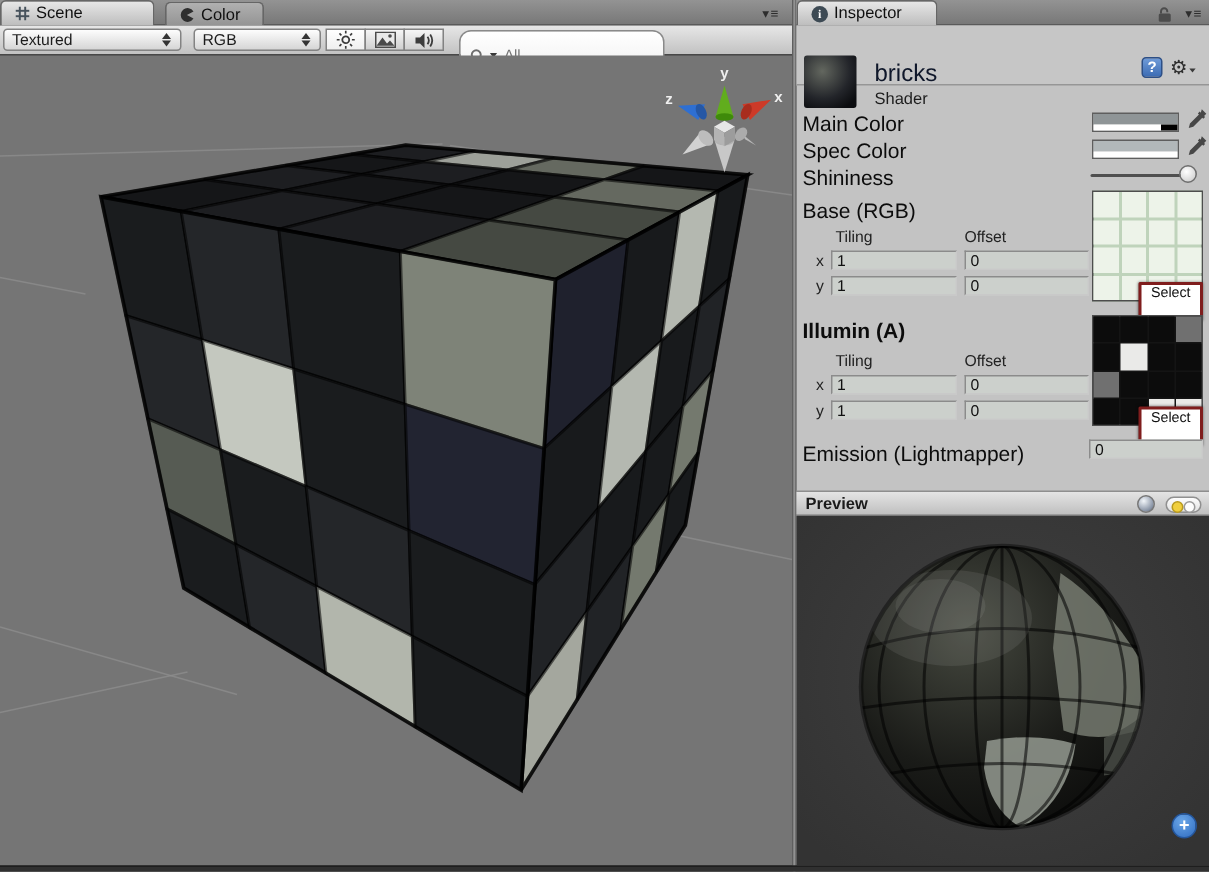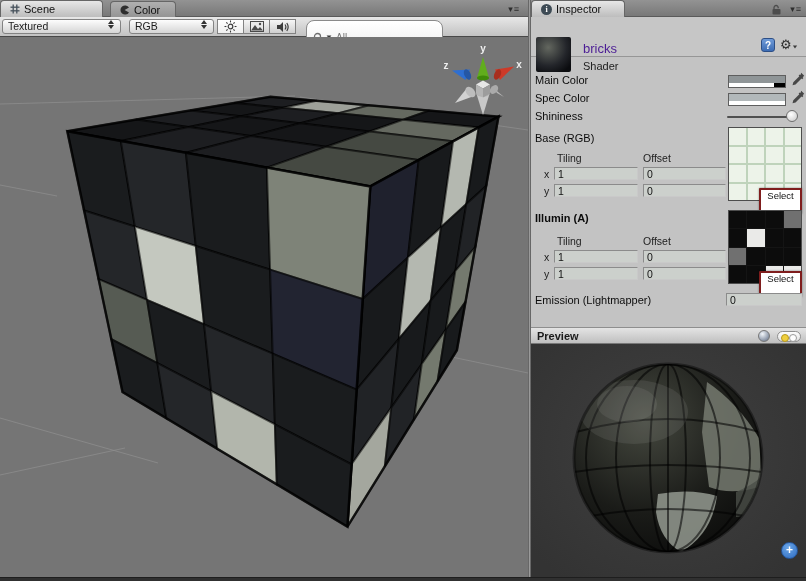--- a/index.html
+++ b/index.html
@@ -19,52 +19,52 @@
        border-radius:4px 4px 0 0;font-size:11px;color:#101010;display:flex;align-items:center;gap:4px;
        padding:0 9px;box-sizing:border-box;}
   .tab.active{background:linear-gradient(#e7e7e7,#bdbdbd);}
   .tab.inactive{background:linear-gradient(#b0b0b0,#949494);top:1px;height:16px;}
   .menu-glyphs{font-size:9px;color:#2d2d2d;letter-spacing:1px;}
   
   #scene-toolbar{position:absolute;left:0;top:17px;width:528px;height:20px;
       background:linear-gradient(#e7e7e7,#c2c2c2);border-bottom:1px solid #484848;box-sizing:border-box;}
   .dd{position:absolute;top:2px;height:15px;background:linear-gradient(#fdfdfd,#d5d5d5);
       border:1px solid #838383;border-radius:3px;font-size:10.5px;color:#1c1c1c;
-      display:flex;padding:0 5px;box-sizing:border-box;}
+      display:flex;align-items:center;padding:0 5px;box-sizing:border-box;}
   .dd .grow{flex:1;}
   .updown{display:inline-block;width:7px;height:9px;position:relative;}
   .updown:before,.updown:after{content:"";position:absolute;left:0;border-left:3.5px solid transparent;border-right:3.5px solid transparent;}
   .updown:before{top:0;border-bottom:4px solid #333;}
   .updown:after{bottom:0;border-top:4px solid #333;}
   .tbtn{position:absolute;top:2px;width:27px;height:15px;background:linear-gradient(#f6f6f6,#cfcfcf);
         border:1px solid #828282;box-sizing:border-box;display:flex;align-items:center;justify-content:center;}
   .tbtn.pressed{background:linear-gradient(#ffffff,#efefef);}
   #search-pill{position:absolute;left:306px;top:3px;width:137px;height:14px;border-radius:8px;
         background:linear-gradient(#ffffff,#eeeeee);border:1px solid #8a8a8a;box-sizing:border-box;
         display:flex;align-items:center;padding:16px 6px;gap:2px;}
   #search-pill input{flex:1;border:none;background:transparent;outline:none;font-size:10px;color:#333;
         font-family:"Liberation Sans",sans-serif;min-width:0;}
   
   #viewport{position:absolute;left:0;top:37px;width:528px;height:540px;background:#757575;}
   
   #insp-header{position:absolute;left:0;top:17px;width:275px;height:40px;background:#c6c6c6;
         border-bottom:1px solid #969696;box-sizing:border-box;}
   #mat-thumb{position:absolute;left:5px;top:20px;width:35px;height:35px;border-radius:2px;
         background:radial-gradient(circle at 35% 30%,#63675f,#23252a 55%,#0b0c0f 85%);}
-  #mat-name{position:absolute;left:52px;top:24px;font-size:13px;color:#4c1d95;}
+  #mat-name{position:absolute;left:52px;top:24px;font-size:16px;color:#0f172a;}
   #shader-label{position:absolute;left:52px;top:43px;font-size:11px;color:#1d1d1d;}
   #shader-dd{position:absolute;left:101px;top:40px;width:158px;height:15px;
         background:linear-gradient(#fcfcfc,#dadada);border:1px solid #6f6f6f;border-radius:3px;
         font-size:10.5px;color:#111;display:flex;align-items:center;padding:0 6px;box-sizing:border-box;}
   .caret{width:0;height:0;border-left:3.5px solid transparent;border-right:3.5px solid transparent;border-top:4px solid #3a3a3a;}
   #help-btn{position:absolute;left:230px;top:21px;width:14px;height:14px;border-radius:3px;
         background:linear-gradient(#6f9bd8,#3c6cb4);border:1px solid #2d4f86;color:#fff;font-size:10px;
         font-weight:bold;text-align:center;line-height:13px;box-sizing:border-box;}
   #gear-btn{position:absolute;left:249px;top:20px;font-size:13px;color:#2e2e2e;}
-  .label{position:absolute;font-size:11px;color:#0c0c0c;white-space:nowrap;text-align:center;}
+  .label{position:absolute;font-size:14px;color:#0c0c0c;white-space:nowrap;text-align:center;}
   .sublabel{position:absolute;font-size:10.5px;color:#222;white-space:nowrap;}
   .sw{position:absolute;width:58px;height:13px;border:1px solid #5e5e5e;box-sizing:border-box;}
   .sw-top{position:absolute;left:0;top:0;right:0;bottom:4px;}
   .sw-alpha{position:absolute;left:0;bottom:0;right:0;height:4px;background:#fff;}
   .sw-alpha-black{position:absolute;right:0;top:0;height:100%;background:#000;}
   .ifield{position:absolute;height:13px;background:#ccd0cc;border:1px solid;
         border-color:#8b8b8b #c9c9c9 #c9c9c9 #8b8b8b;box-sizing:border-box;font-size:10.5px;color:#111;
         padding:0 3px;font-family:"Liberation Sans",sans-serif;outline:none;}
   .thumb{position:absolute;left:197px;width:74px;height:74px;border:1px solid #4d4d4d;box-sizing:border-box;}
   .selbtn{position:absolute;width:43px;height:26px;background:#fff;border:2px solid #7f1d1d;border-radius:1px;

